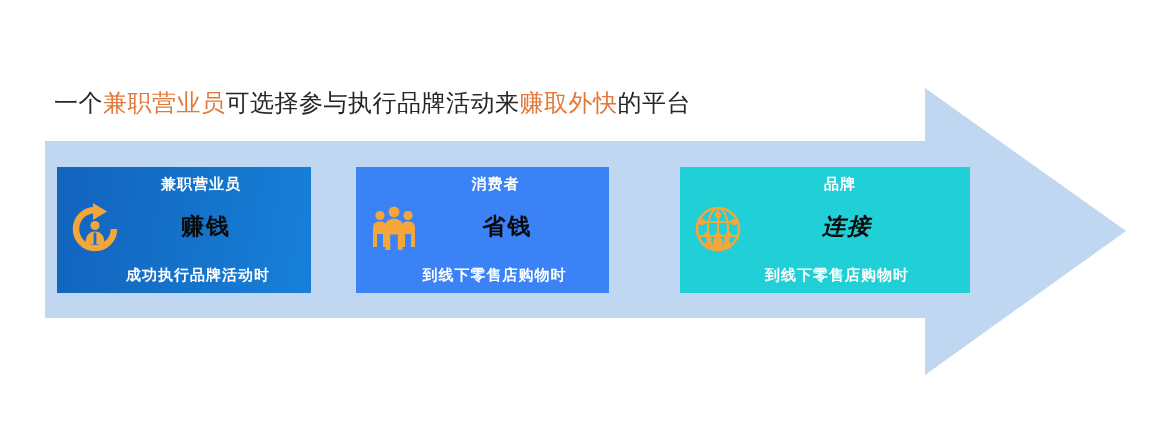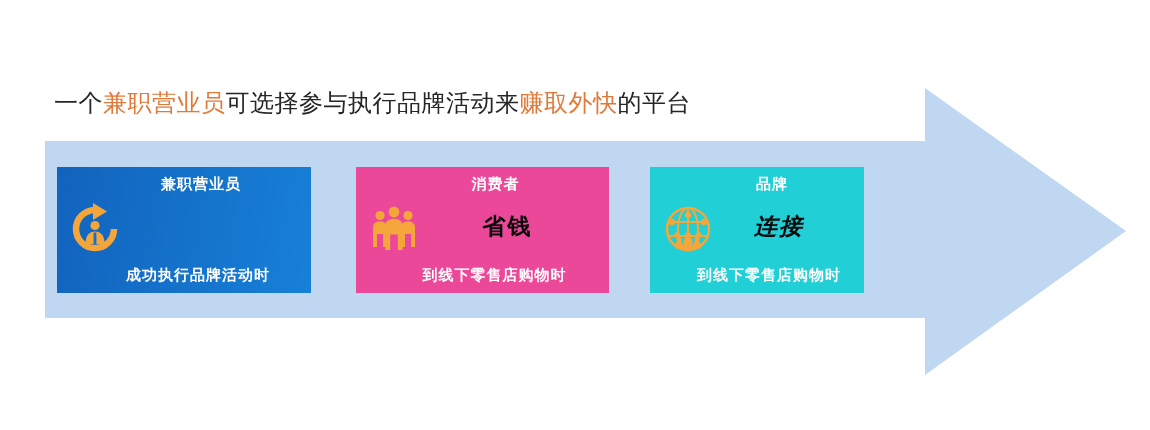--- a/index.html
+++ b/index.html
@@ -48,22 +48,22 @@
     width: 850px;
     height: 126px;
   }
   .card {
     position: absolute;
     top: 0;
     height: 126px;
     box-sizing: border-box;
   }
   .card-1 { left: 0px;   width: 254px; background: linear-gradient(100deg, #1263BE 0%, #1470C8 45%, #1780D8 100%); }
-  .card-2 { left: 299px; width: 253px; background: #ec4899; }
-  .card-3 { left: 593px; width: 214px; background: #21CFD6; }
+  .card-2 { left: 299px; width: 253px; background: #3b82f6; }
+  .card-3 { left: 623px; width: 290px; background: #21CFD6; }
 
   .card-title {
     position: absolute;
     left: 0; right: 0;
     top: 8px;
     text-align: center;
     font-size: 15px;
     font-weight: bold;
     color: #ffffff;
     letter-spacing: 1px;
@@ -128,20 +128,21 @@
     <div class="card-icon">
       <svg viewBox="0 0 52 52" aria-hidden="true">
         <path d="M26 7 A19 19 0 1 0 45 26" fill="none" stroke="#F5A63B" stroke-width="6.5" stroke-linecap="butt"></path>
         <polygon points="24,0 38,8.5 24,17" fill="#F5A63B"></polygon>
         <circle cx="26" cy="22.5" r="4.6" fill="#F5A63B"></circle>
         <path d="M16.5 41 C16.5 31.5 21 28.6 26 28.6 C31 28.6 35.5 31.5 35.5 41 Z" fill="#F5A63B"></path>
         <rect x="24.6" y="29.5" width="2.8" height="11.5" fill="#1470C8"></rect>
       </svg>
     </div>
     <div class="card-title">兼职营业员</div>
+    <div class="card-main">赚钱</div>
     <div class="card-foot">成功执行品牌活动时</div>
   </div>
 
   <div class="card card-2">
     <div class="card-icon">
       <svg viewBox="0 0 52 52" aria-hidden="true">
         <g fill="#F5A63B">
           <circle cx="12" cy="12.5" r="4.6"></circle>
           <path d="M5 44 L5 24.5 C5 20.5 8 18.6 12 18.6 C16 18.6 19 20.5 19 24.5 L19 44 L15 44 L15 31 L9 31 L9 44 Z"></path>
           <circle cx="40" cy="12.5" r="4.6"></circle>

